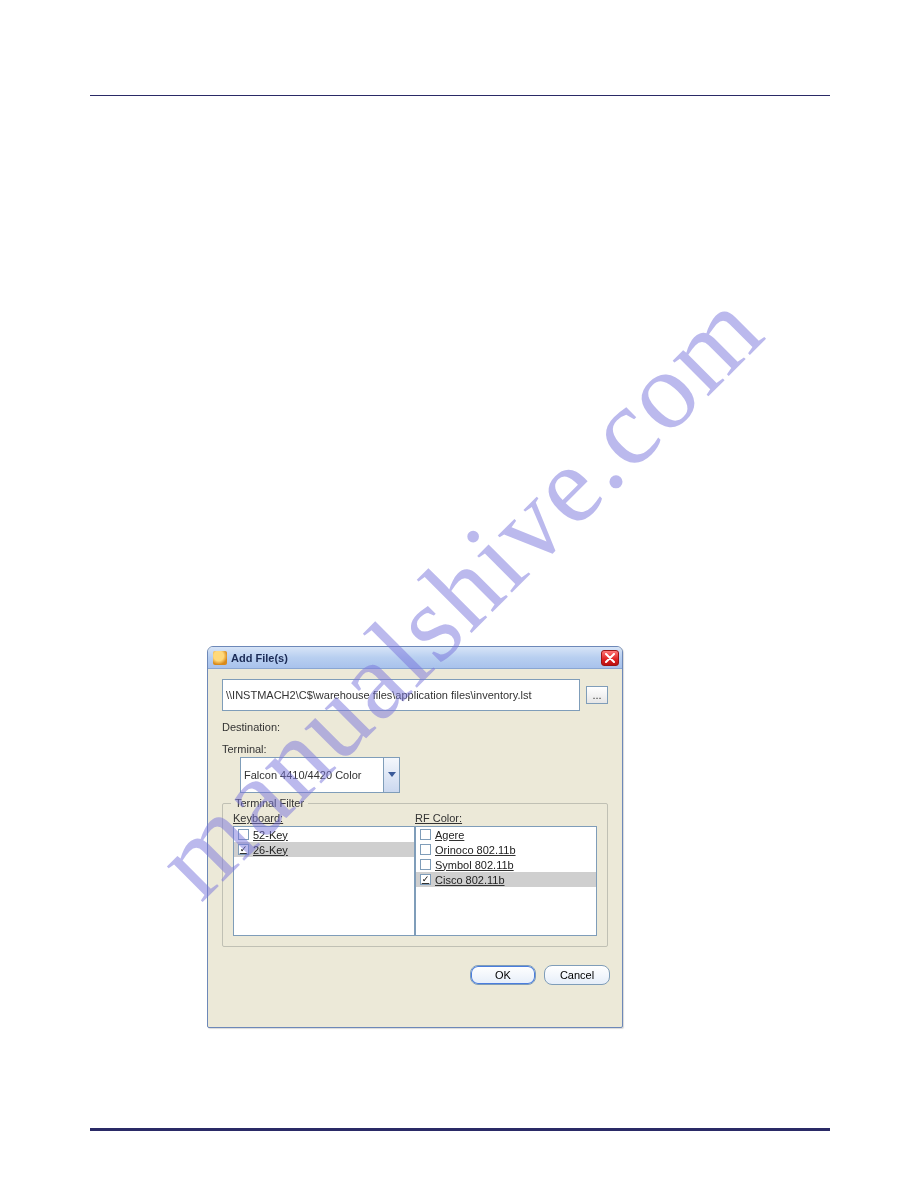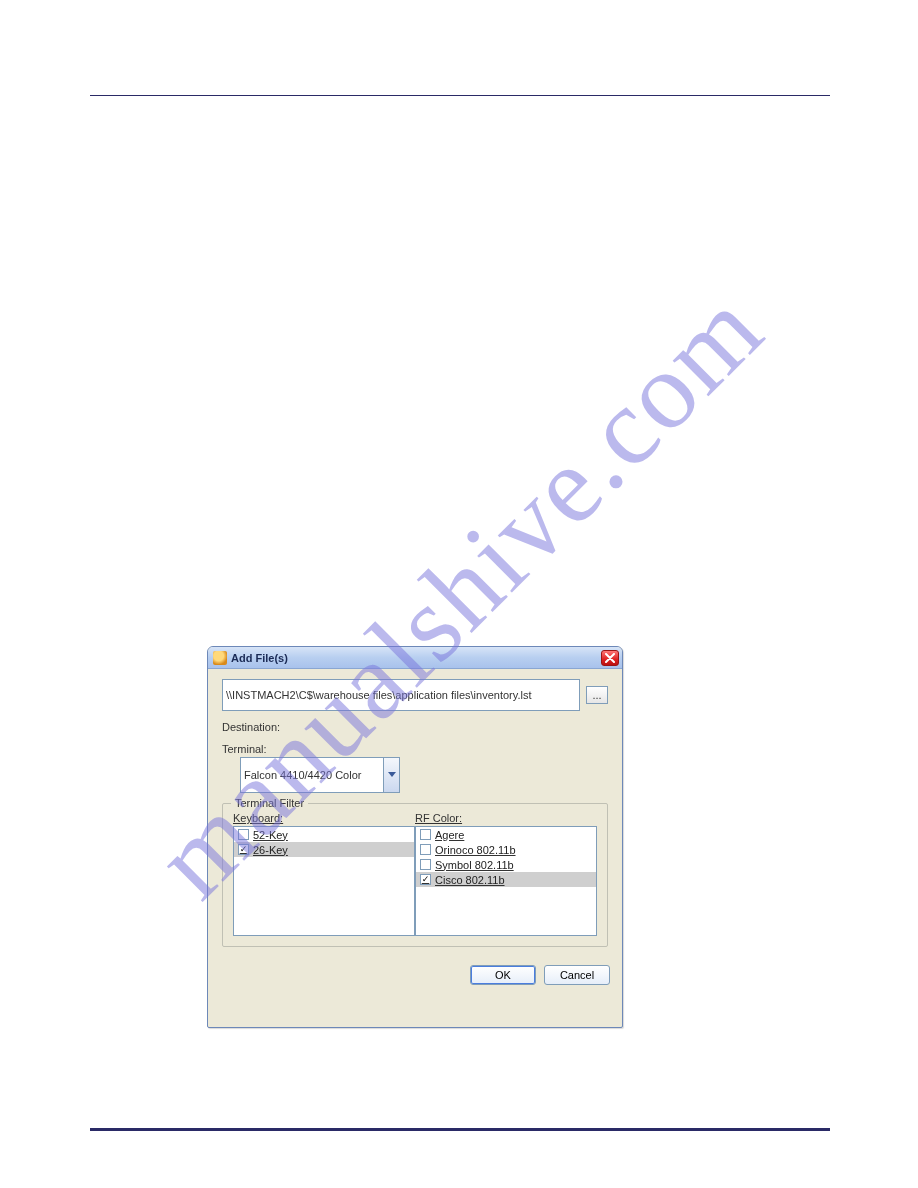--- a/index.html
+++ b/index.html
@@ -132,21 +132,21 @@
   }
   .chk.checked::after { content:"✓"; font-size:9px; }
 
   .button-row {
     display:flex; justify-content:flex-end; gap:8px;
     padding: 10px 12px 0 0;
   }
   .push-btn {
     width: 66px; height: 20px;
     border: 1px solid #7f9db9;
-    border-radius: 3px;
+    border-radius: 8px;
     background: linear-gradient(to bottom,#fff,#e6eef9);
     font-size: 11px; color:#000;
     display:flex; align-items:center; justify-content:center;
   }
   .push-btn.default { box-shadow: 0 0 0 1px #4a7dde inset; }
 </style>
 </head>
 <body>
 <div class="page">
 

